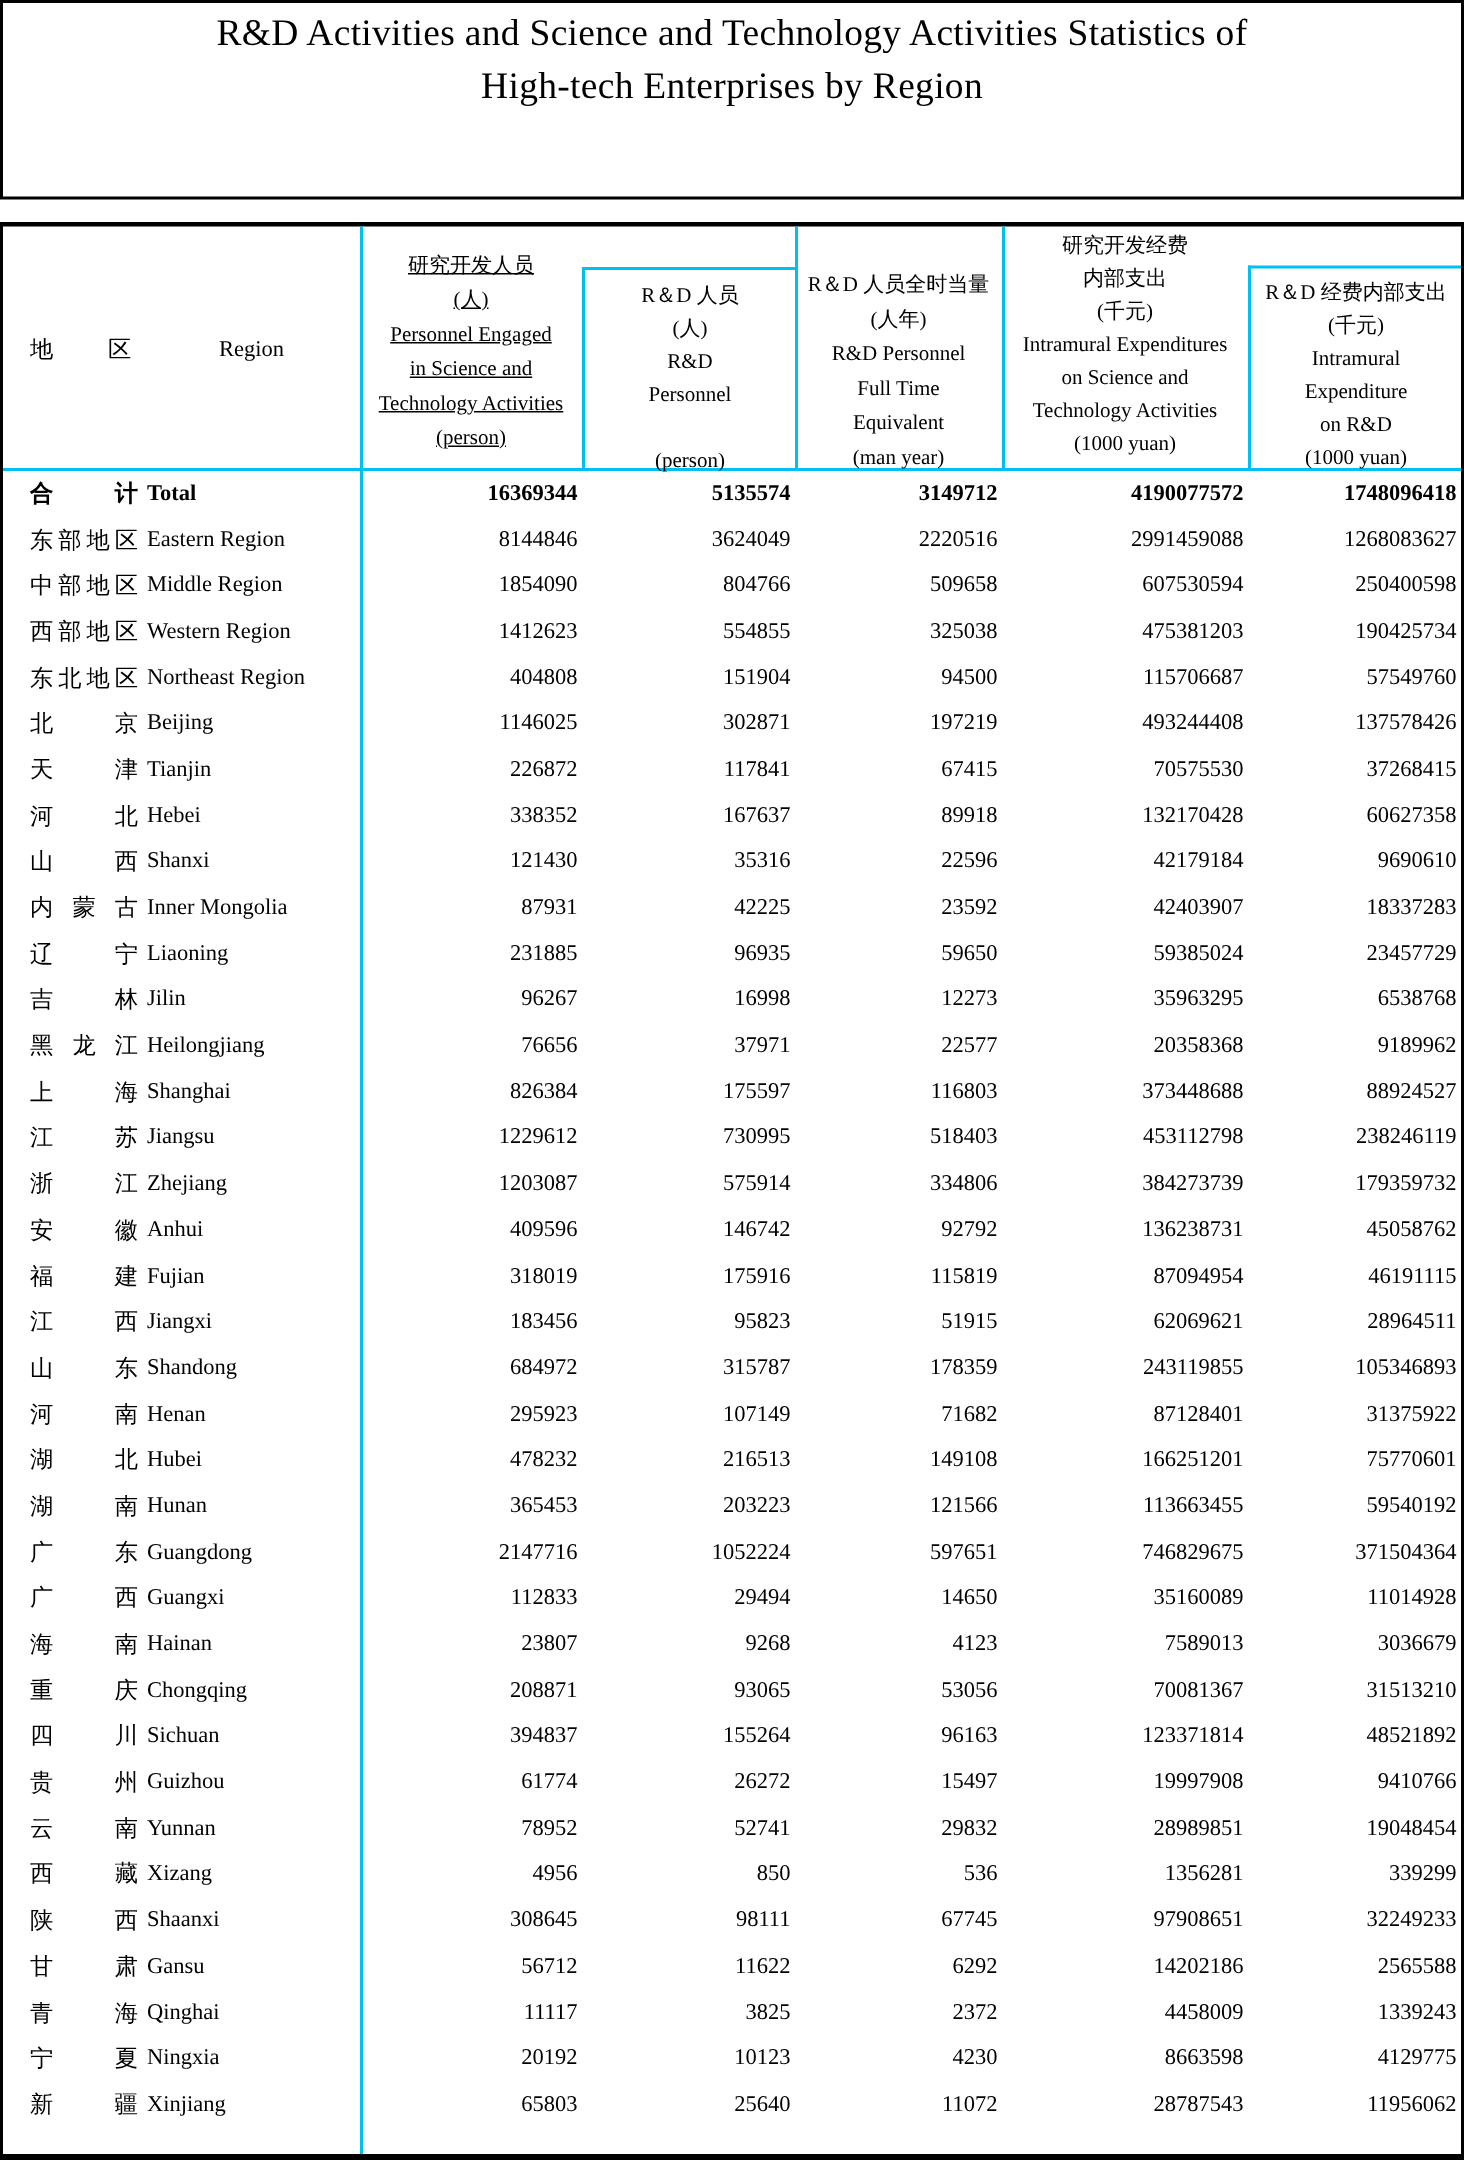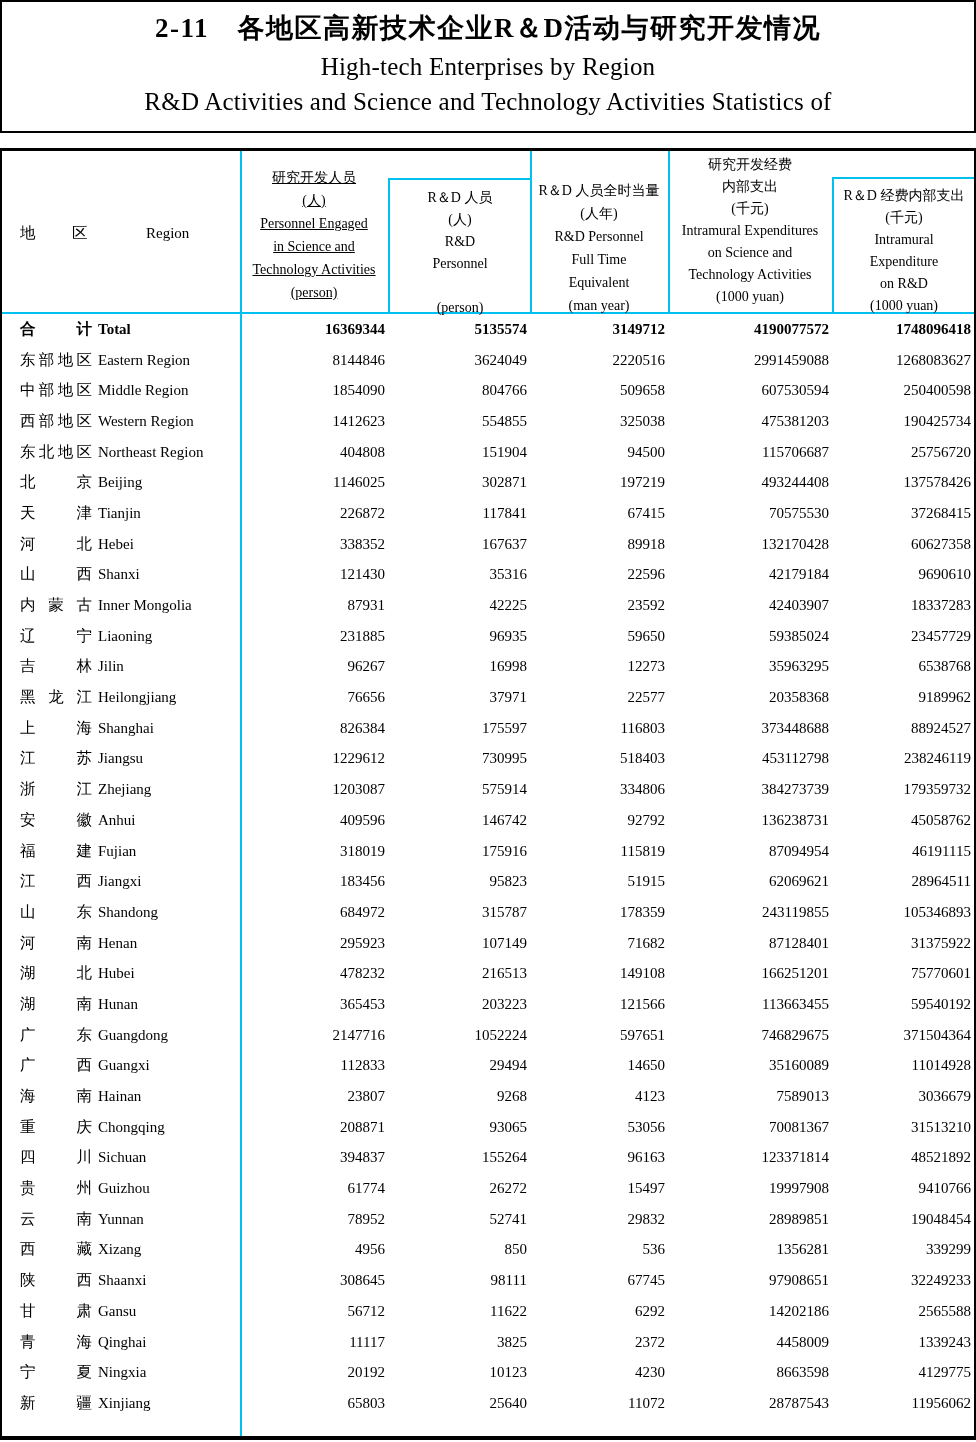--- a/index.html
+++ b/index.html
@@ -47,23 +47,22 @@
     padding-right:3px;box-sizing:border-box;white-space:nowrap;
   }
   .v0{width:148px}.v1{width:142px}.v2{width:138px}.v3{width:164px}.v4{width:142px}
 </style>
 </head>
 <body>
 
 <div class="page">
 
   <div class="title-box">
-    <div class="title-zh">2-11　各地区高新技术企业R＆D活动与研究开发情况</div>
+    <div class="title-en">R&amp;D Activities and Science and Technology Activities Statistics of</div>
     <div class="title-en">High-tech Enterprises by Region</div>
-    <div class="title-en">R&amp;D Activities and Science and Technology Activities Statistics of</div>
   </div>
 
   <div class="table-box">
 
     <div class="cyan" style="left:238px;top:0;width:2px;height:1285px;"></div>
     <div class="cyan" style="left:528px;top:0;width:2px;height:161px;"></div>
     <div class="cyan" style="left:666px;top:0;width:2px;height:161px;"></div>
     <div class="cyan" style="left:386px;top:27px;width:2px;height:134px;"></div>
     <div class="cyan" style="left:386px;top:27px;width:144px;height:2px;"></div>
     <div class="cyan" style="left:830px;top:26px;width:2px;height:135px;"></div>
@@ -187,21 +186,21 @@
               <span>北</span>
               <span>地</span>
               <span>区</span>
             </div>
             <div class="en-name">Northeast Region</div>
           </div>
           <div class="vc v0">404808</div>
           <div class="vc v1">151904</div>
           <div class="vc v2">94500</div>
           <div class="vc v3">115706687</div>
-          <div class="vc v4">25756720</div>
+          <div class="vc v4">57549760</div>
         </div>
         <div class="row">
           <div class="cell-region">
             <div class="zh-name">
               <span>北</span>
               <span>京</span>
             </div>
             <div class="en-name">Beijing</div>
           </div>
           <div class="vc v0">1146025</div>

